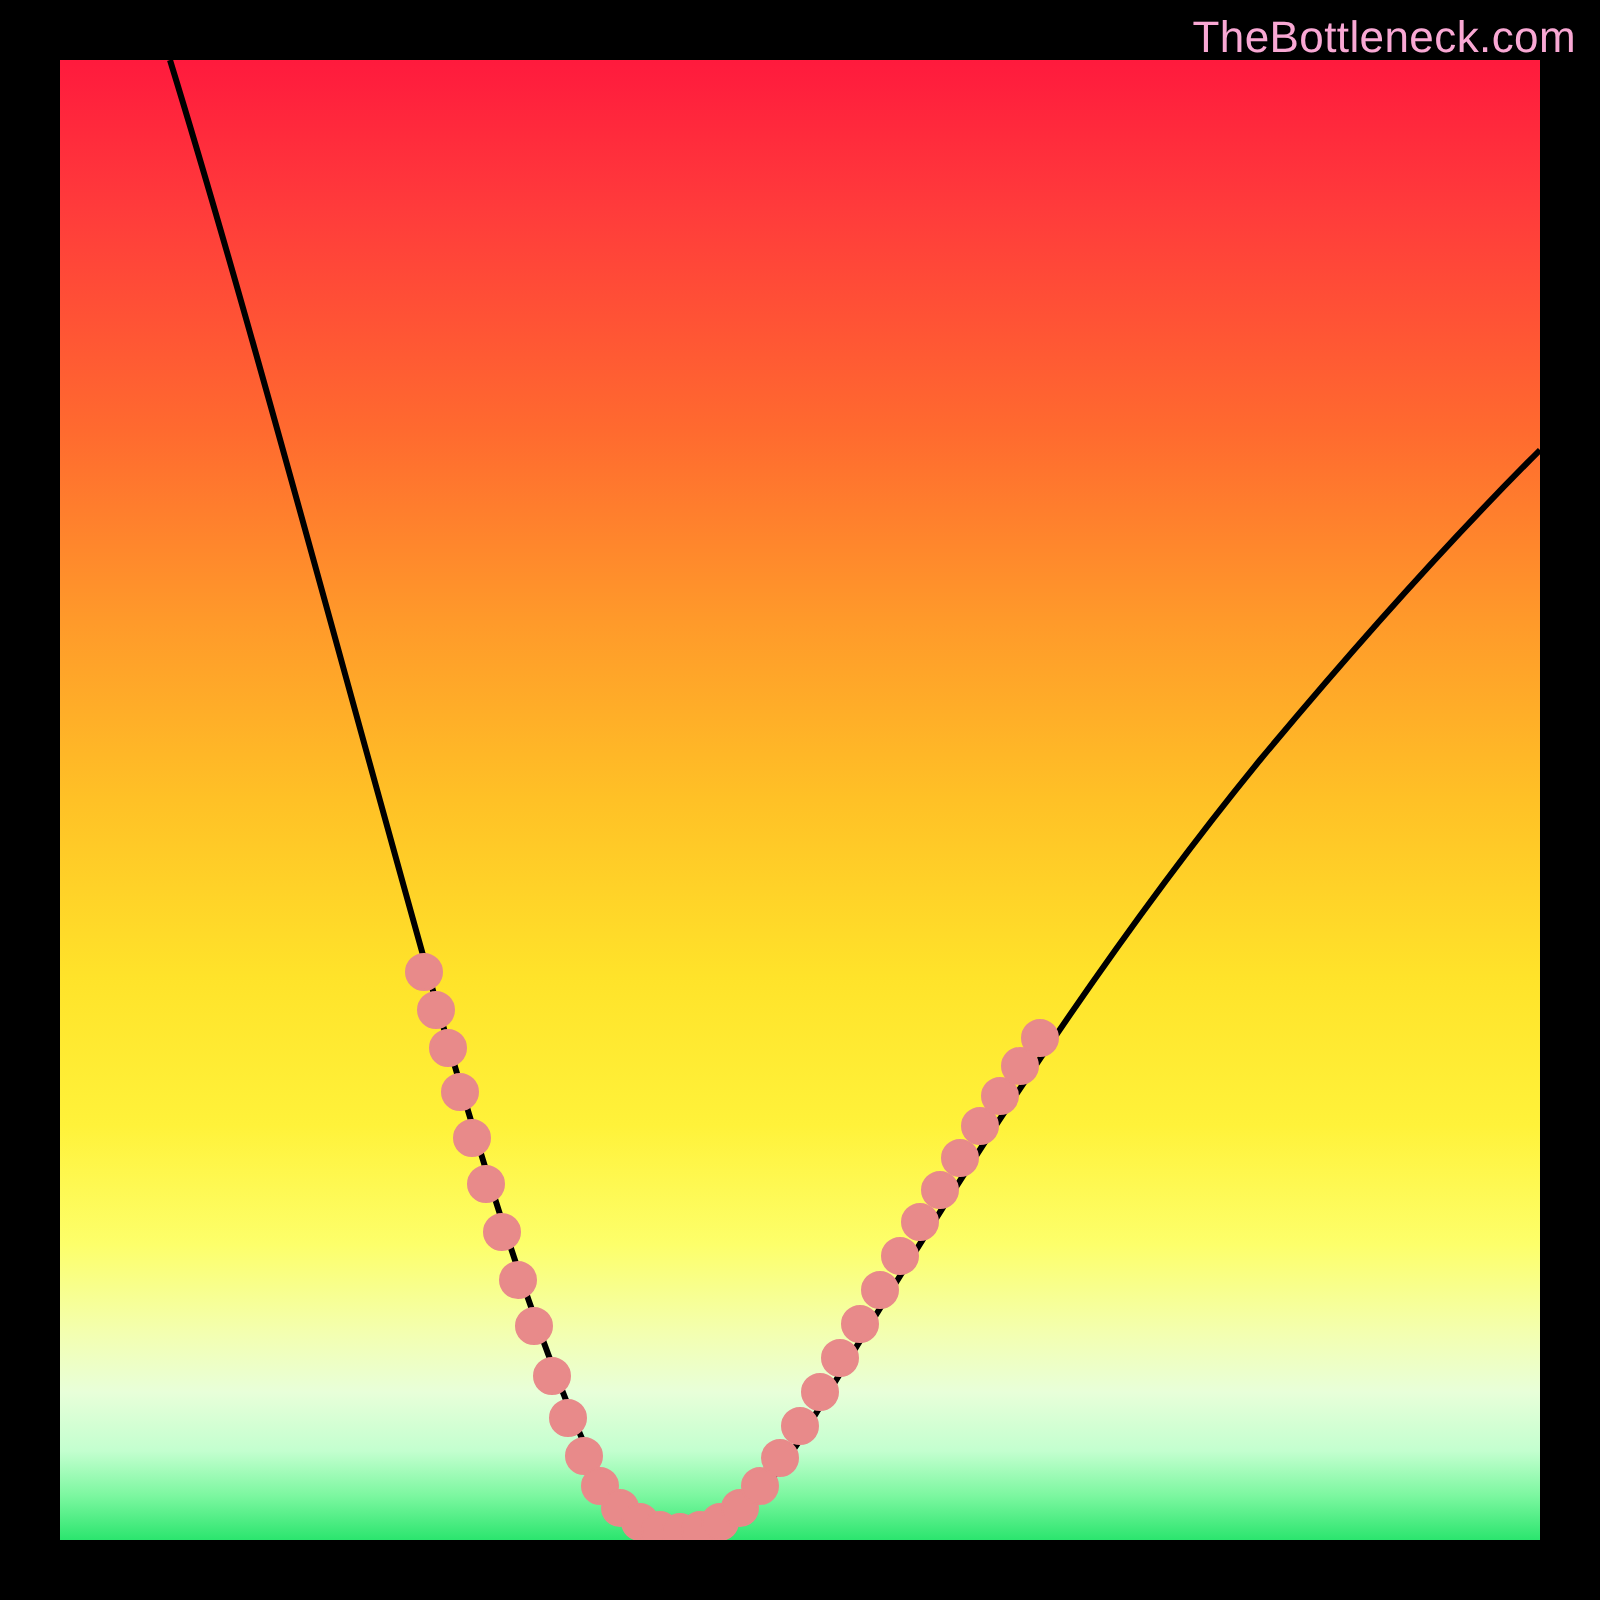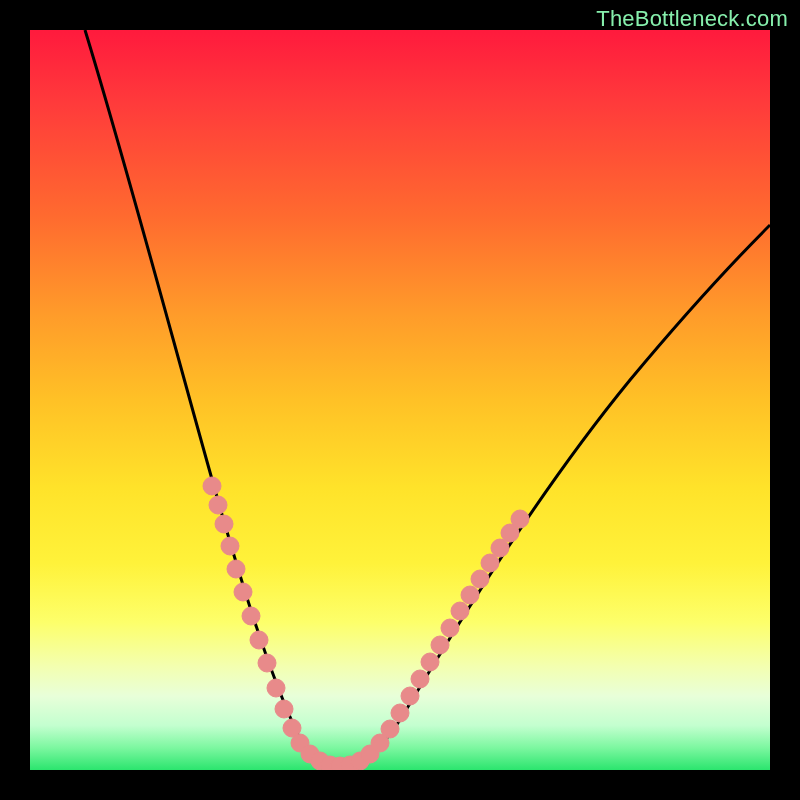--- a/index.html
+++ b/index.html
@@ -37,21 +37,21 @@
       #e8ffd9 90%,
       #c3ffcf 94%,
       #7cf7a0 97%,
       #2be56e 100%
     );
   }
   .watermark {
     position: absolute;
     top: 6px;
     right: 12px;
-    color: #86efac;
+    color: #f9a8d4;
     font-size: 22px;
     letter-spacing: 0.2px;
     user-select: none;
     pointer-events: none;
   }
   svg.curve {
     position: absolute;
     left: 0;
     top: 0;
     width: 740px;

